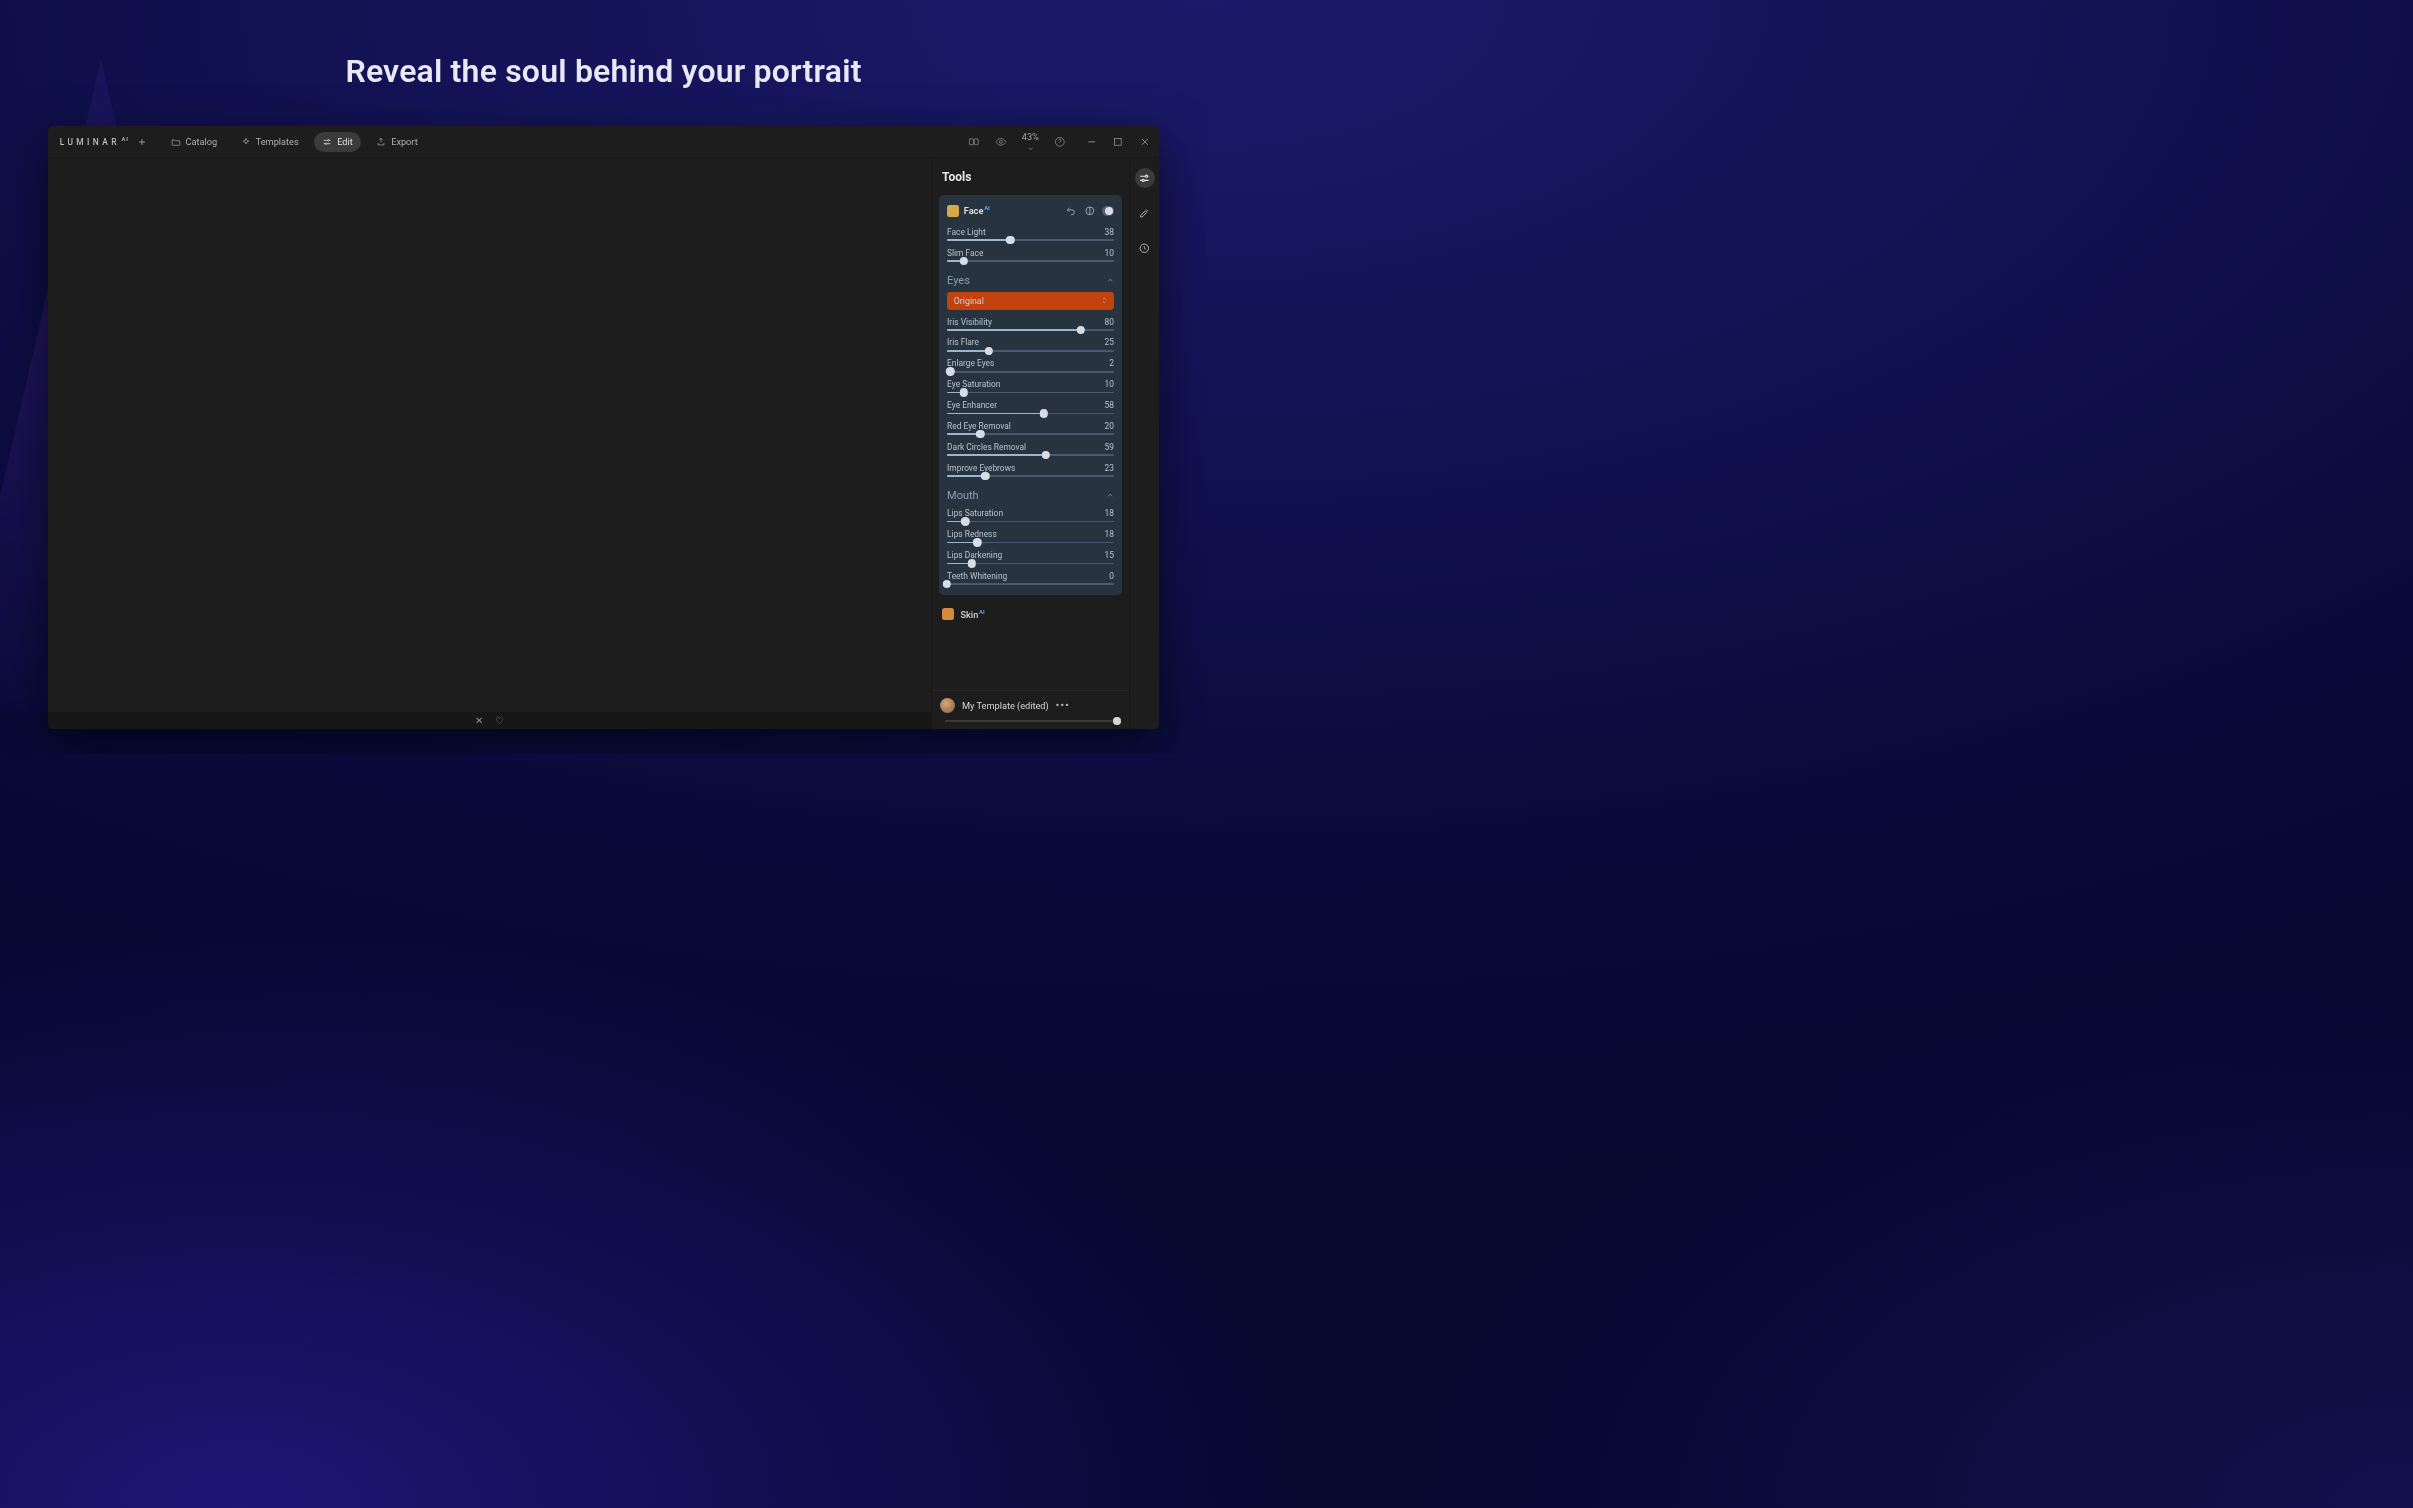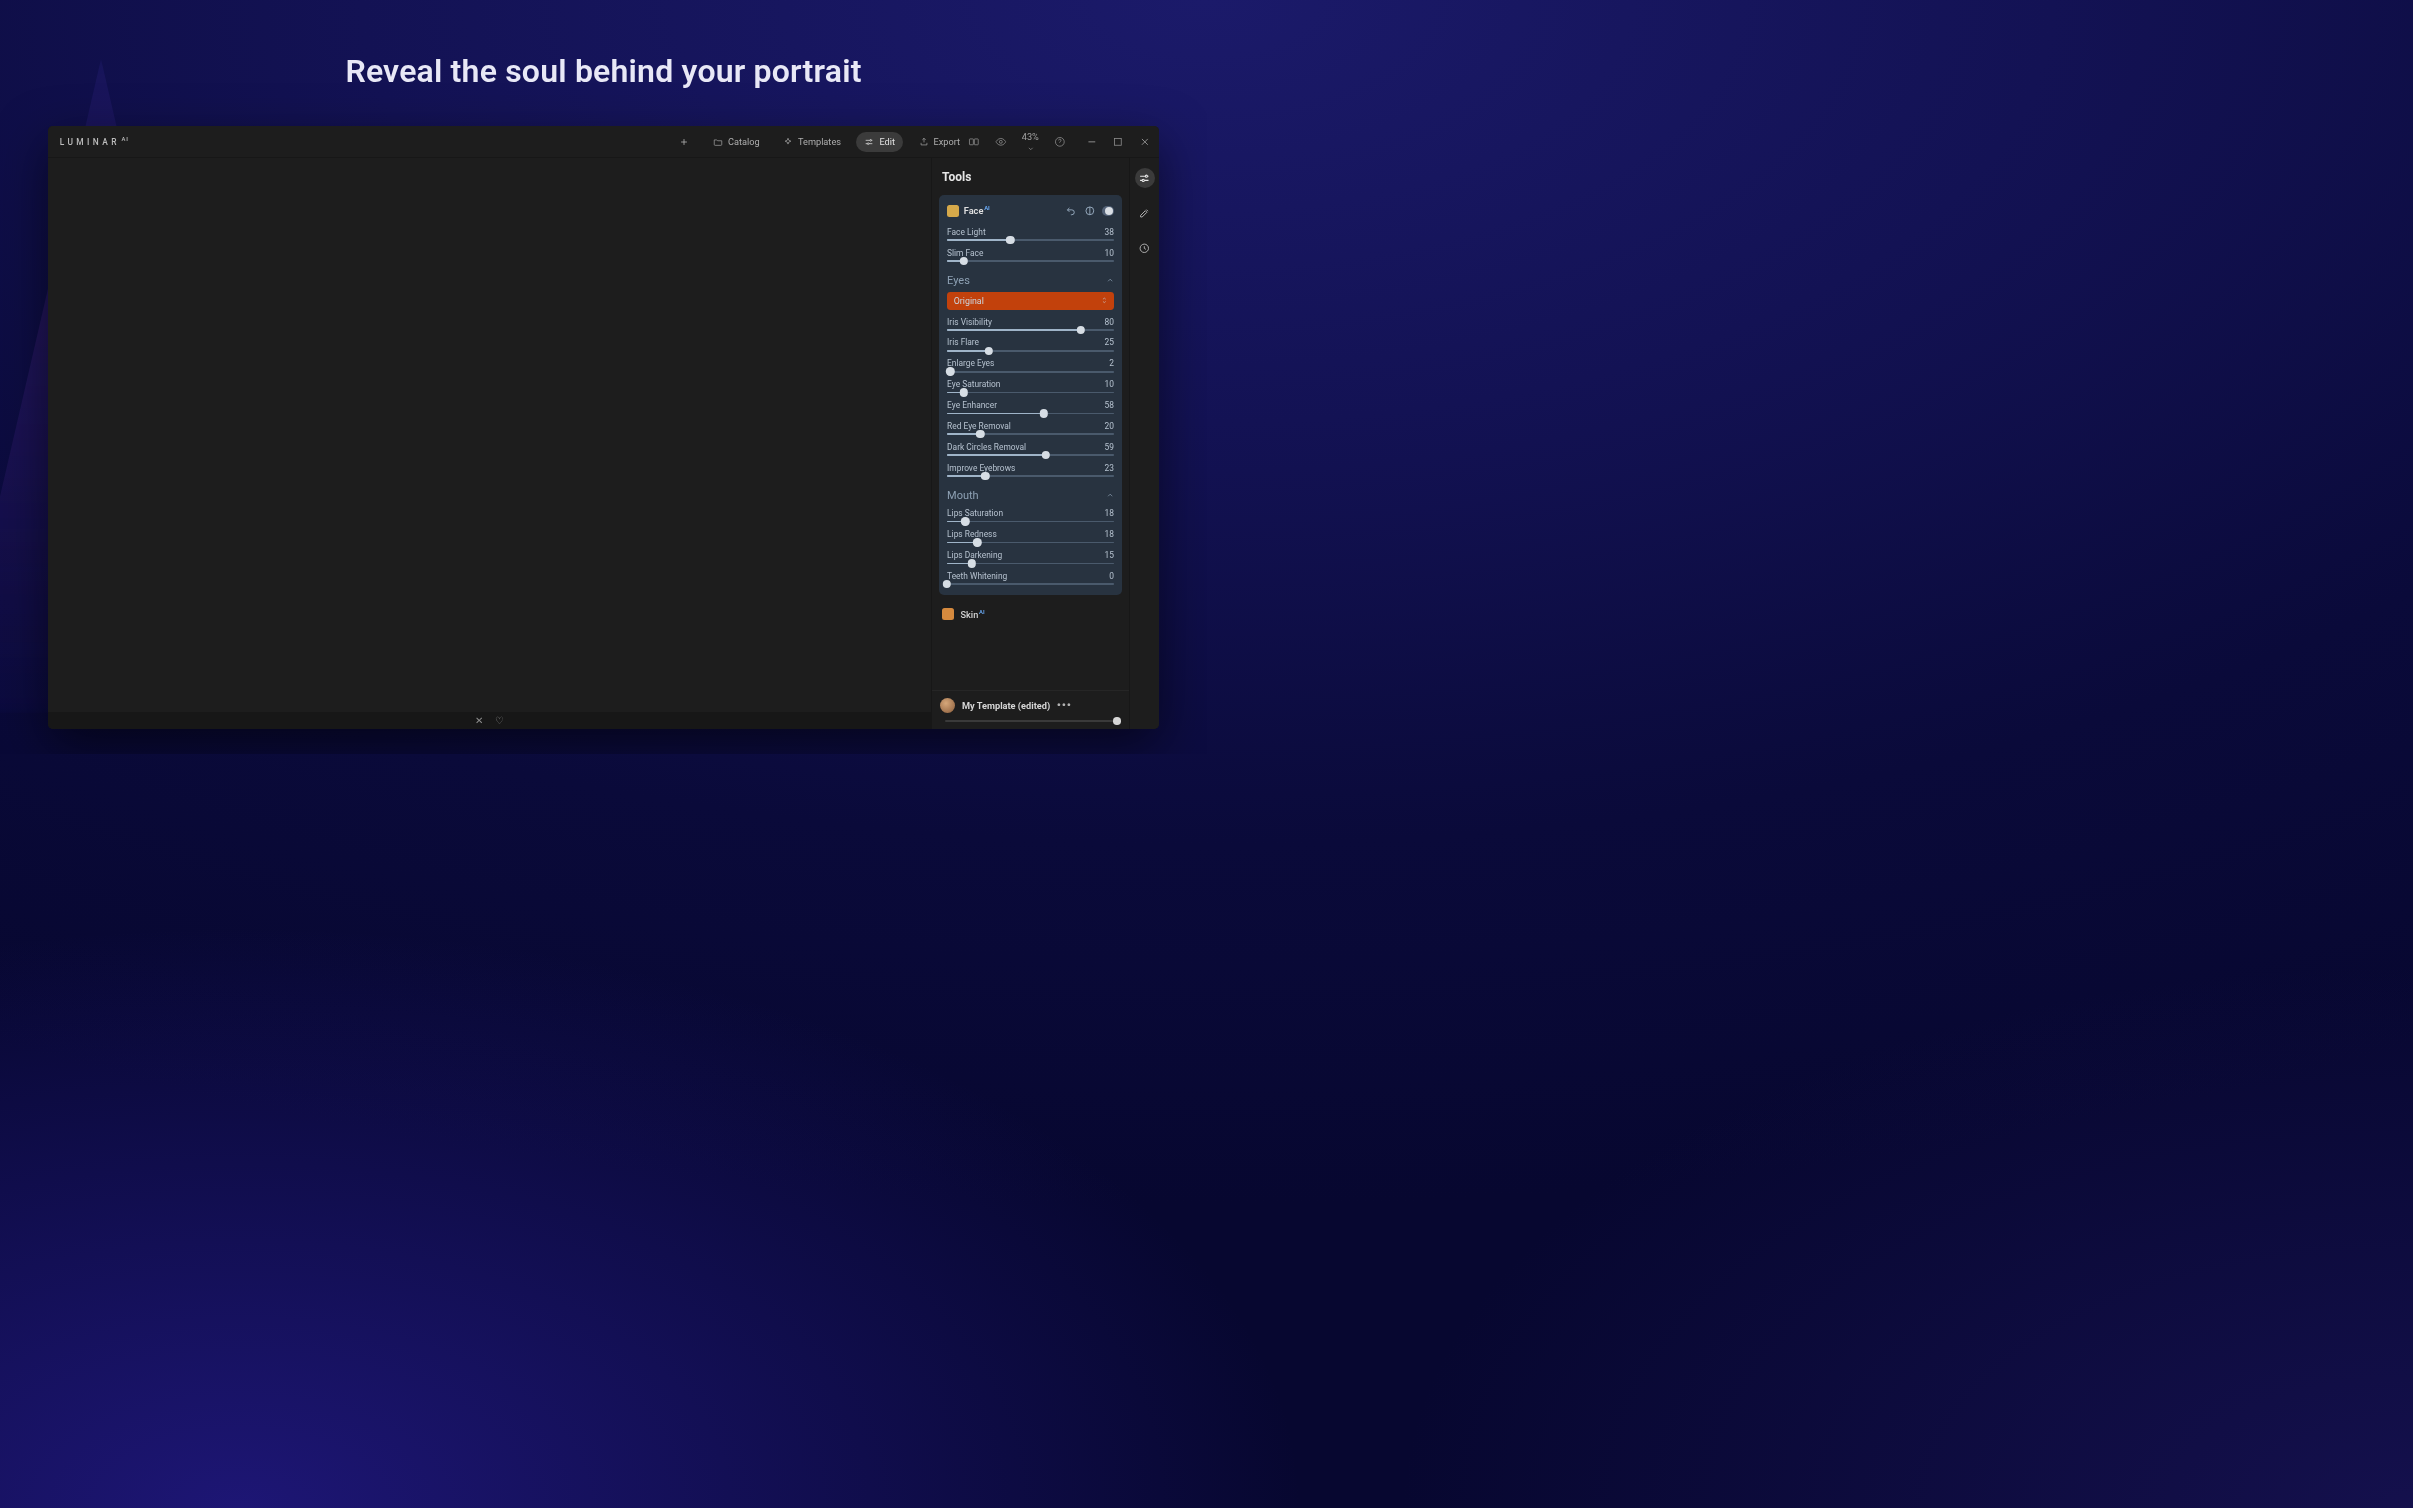--- a/index.html
+++ b/index.html
@@ -64,21 +64,21 @@
   .brand {
     letter-spacing: 3.4px;
     font-weight: 500;
     color: #bcbcbc;
     font-size: 8.4px;
   }
   .brand sup { font-size: 5.9px; letter-spacing: 0.8px; margin-left: 1.7px; color: #bcbcbc; }
   .topbar-center {
     flex: 1;
     display: flex;
-    justify-content: flex-end;
+    justify-content: flex-start;
     gap: 6.7px;
     align-items: center;
   }
   .nav-item {
     display: inline-flex;
     align-items: center;
     gap: 5px;
     height: 20px;
     padding: 0 8.4px;
     border-radius: 10px;
@@ -218,21 +218,21 @@
   .select{height:18.4px;background:#c2410c;border-radius:3.4px;display:flex;align-items:center;padding:0 6.7px;color:#cbd6e0;font-size:8.8px;justify-content:space-between;margin-bottom:3.4px;cursor:pointer;}
   .select .dd{width:6.7px;height:6.7px;}
 
   .skin-row{display:flex;align-items:center;gap:6.7px;height:25px;padding:0 3.4px;margin-top:1.7px;cursor:pointer;}
   .skin-ico{width:11.7px;height:11.7px;background:#d68a3e;border-radius:2.5px;}
   .skin-label{color:#d2d2d2;font-size:9.2px;font-weight:500;}
   .skin-label sup{font-size:5.9px;color:#6eb1ff;margin-left:0.8px;}
 
   .template-row{
     height:30px;border-top:0.8px solid #262626;display:flex;align-items:center;
-    gap:6.7px;padding:0 8.4px;color:#d6d6d6;font-size:9.2px;font-weight:700;text-align:center;
+    gap:6.7px;padding:0 8.4px;color:#d6d6d6;font-size:9.2px;font-weight:400;text-align:center;
   }
   .avatar{width:15px;height:15px;border-radius:50%;background:radial-gradient(circle at 40% 35%,#d6a77a,#8a5c3a);}
   .tmpl-progress{flex:1;height:2.5px;background:#3a3a3a;border-radius:1.7px;position:relative;margin-left:5px;}
   .tmpl-progress .dot{position:absolute;right:0;top:-2.5px;width:7.5px;height:7.5px;border-radius:50%;background:#d6d6d6;}
   .kebab{color:#b3b3b3;cursor:pointer;font-size:11.7px;letter-spacing:0.8px;}
 
   
   .rail{
     width: 30px;
     background:#1d1d1d;

